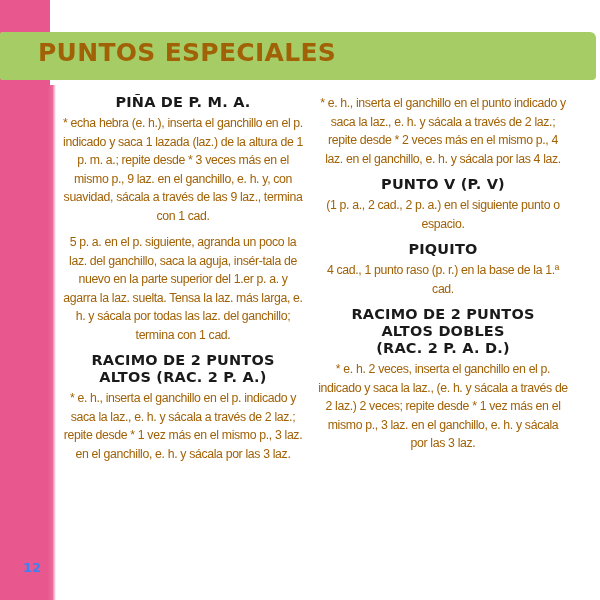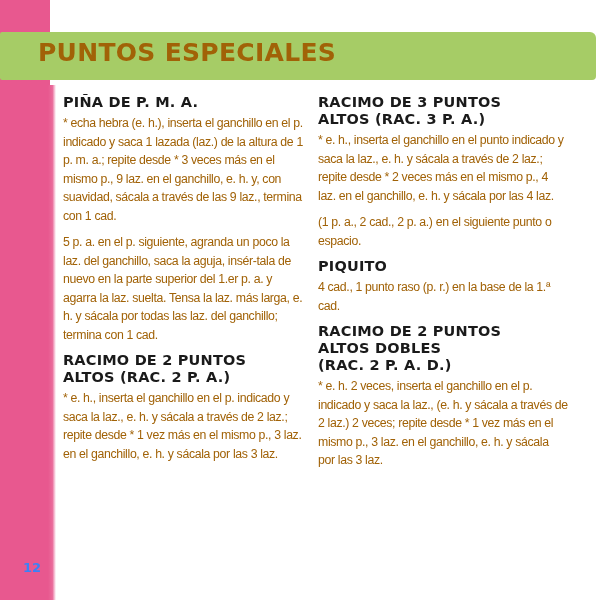--- a/index.html
+++ b/index.html
@@ -20,21 +20,21 @@
   .title-band {
     position: absolute; left: 0; top: 32px; width: 596px; height: 48px;
     background: #a6cc66;
     border-radius: 2px 6px 4px 2px;
   }
   .page-title {
     position: absolute; left: 38px; top: 38px; margin: 0;
     font-family: "DejaVu Sans", sans-serif; font-weight: 900;
     font-size: 25px; letter-spacing: 0.3px; color: #a16207;
   }
-  .column { position: absolute; top: 94px; }
+  .column { position: absolute; top: 94px; text-align: center; }
   .col-left { left: 63px; width: 240px; }
   .col-right { left: 318px; width: 250px; }
   .section { margin-bottom: 8px; }
   .section h2 {
     margin: 0 0 3px 0;
     font-family: "DejaVu Sans", sans-serif; font-weight: 700;
     font-size: 14.5px; line-height: 17px; letter-spacing: 0.2px;
     color: #1a1a1a;
     white-space: pre-line;
   }
@@ -68,25 +68,24 @@
   </div>
   <div class="section">
     <h2>RACIMO DE 2 PUNTOS
 ALTOS (RAC. 2 P. A.)</h2>
     <p>* e. h., inserta el ganchillo en el p. indicado y saca la laz., e. h. y sácala a través de 2 laz.; repite desde * 1 vez más en el mismo p., 3 laz. en el ganchillo, e. h. y sácala por las 3 laz.</p>
   </div>
 </div>
 
 <div class="column col-right">
   <div class="section">
-    <h2>RACIMO DE 3 PUNTOS
-ALTOS (RAC. 3 P. A.)</h2>
     <p>* e. h., inserta el ganchillo en el punto indicado y saca la laz., e. h. y sácala a través de 2 laz.; repite desde * 2 veces más en el mismo p., 4 laz. en el ganchillo, e. h. y sácala por las 4 laz.</p>
   </div>
   <div class="section">
+    <h2>PUNTO V (P. V)</h2>
     <p>(1 p. a., 2 cad., 2 p. a.) en el siguiente punto o espacio.</p>
   </div>
   <div class="section">
     <h2>PIQUITO</h2>
     <p>4 cad., 1 punto raso (p. r.) en la base de la 1.ª cad.</p>
   </div>
   <div class="section">
     <h2>RACIMO DE 2 PUNTOS
 ALTOS DOBLES
 (RAC. 2 P. A. D.)</h2>

